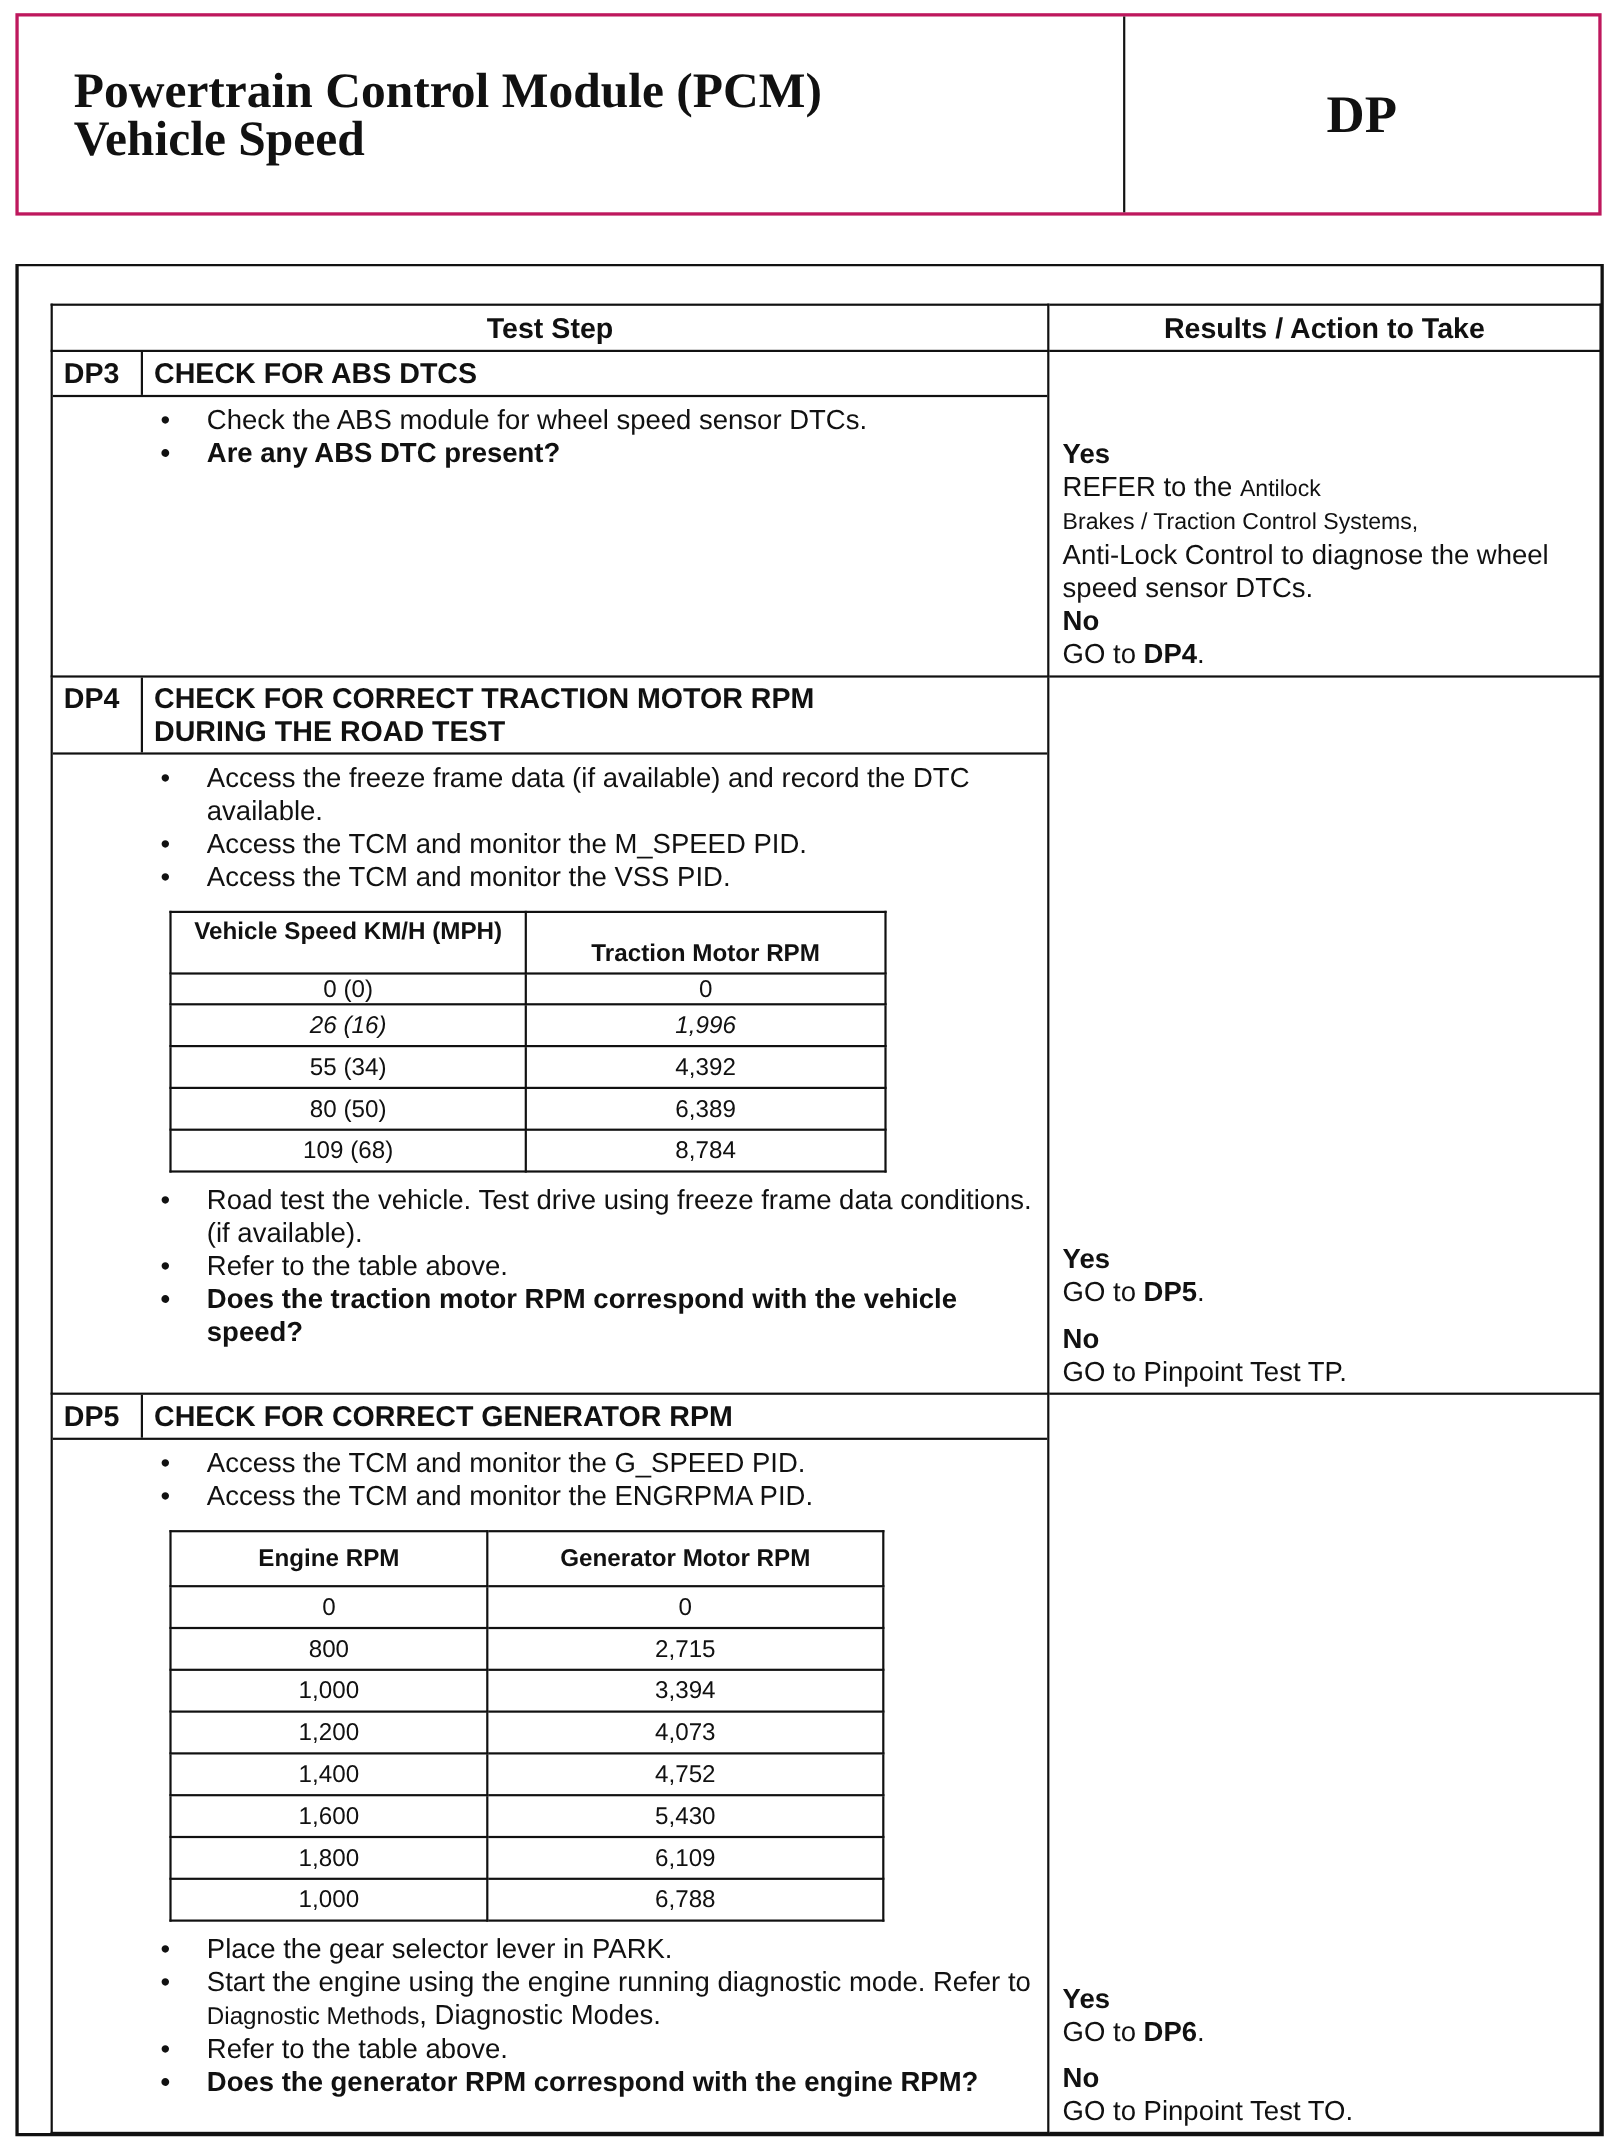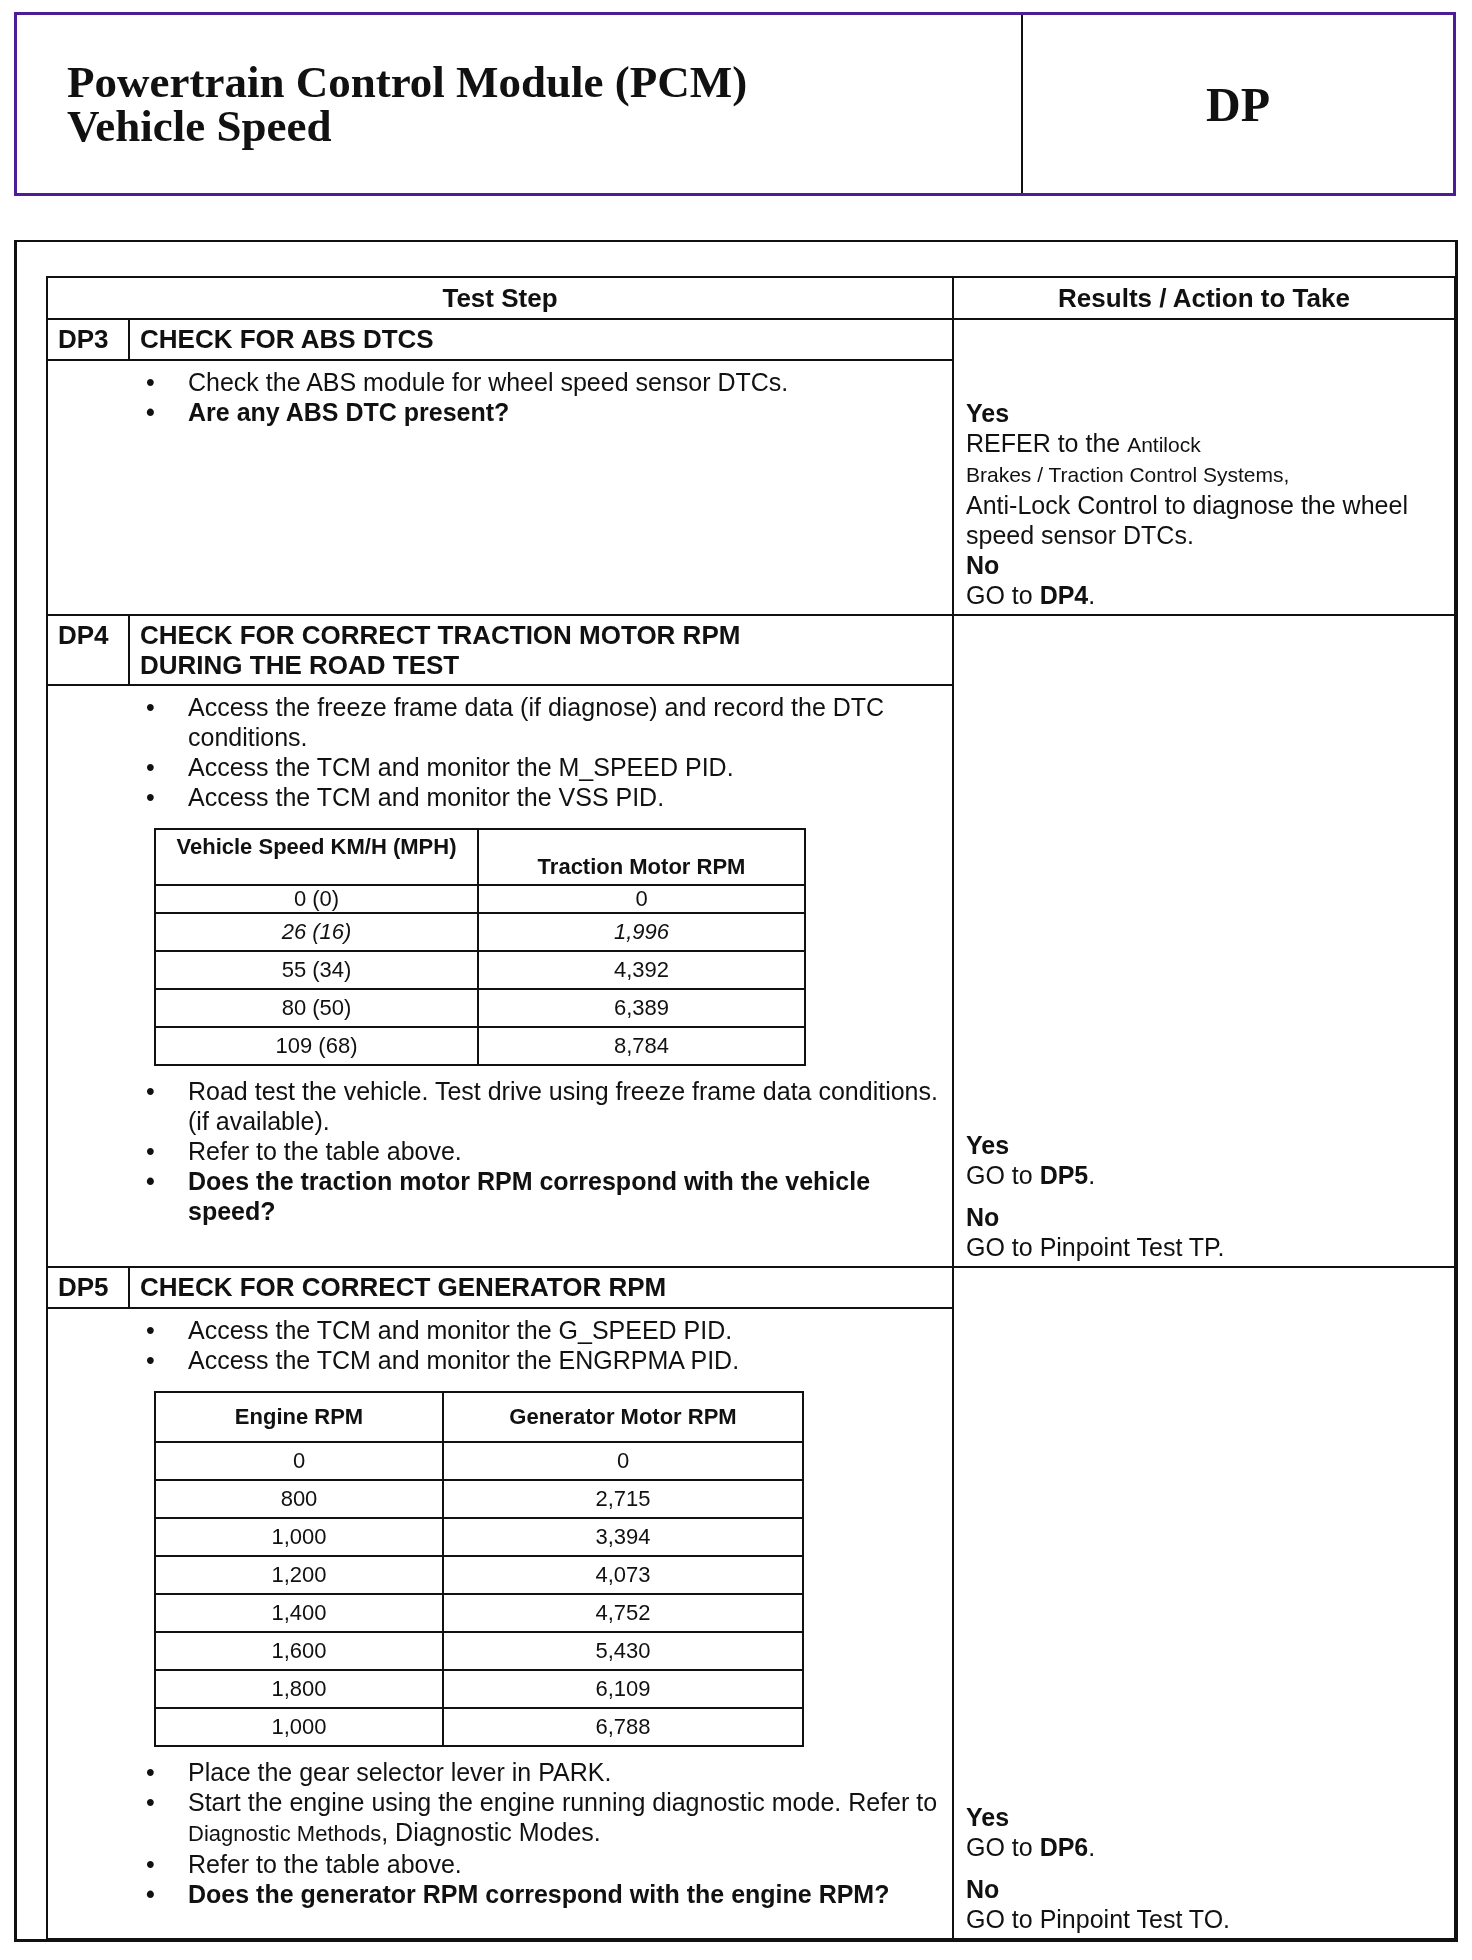--- a/index.html
+++ b/index.html
@@ -1,18 +1,18 @@
 <!DOCTYPE html>
 <html><head>
 <meta charset="utf-8">
 <style>
   html, body { margin: 0; padding: 0; background: #ffffff; }
   body { width: 1472px; height: 1960px; position: relative; font-family: "Liberation Sans", sans-serif; color: #111; overflow: hidden; }
 
-  .header-box { position: absolute; left: 14px; top: 12px; width: 1442px; height: 184px; border: 3px solid #4c1d95; box-sizing: border-box; display: flex; }
+  .header-box { position: absolute; left: 14px; top: 12px; width: 1442px; height: 184px; border: 3px solid #be185d; box-sizing: border-box; display: flex; }
   .header-title { flex: 0 0 1006px; border-right: 2px solid #111; box-sizing: border-box; padding-left: 50px; display: flex; flex-direction: column; justify-content: center; }
   .header-title span { font-family: "Liberation Serif", serif; font-weight: bold; font-size: 45px; line-height: 44px; }
   .header-code { flex: 1; display: flex; align-items: center; justify-content: center; font-family: "Liberation Serif", serif; font-weight: bold; font-size: 48px; }
 
   .outer-box { position: absolute; left: 14px; top: 240px; width: 1444px; height: 1702px; border: 3px solid #111; border-top-width: 2px; box-sizing: border-box; }
 
   .grid { position: absolute; left: 46px; top: 276px; width: 1410px; }
   table.main { border-collapse: collapse; width: 1410px; table-layout: fixed; }
   table.main td, table.main th { border: 2px solid #111; padding: 0; vertical-align: top; }
   .col-step { width: 906px; }
@@ -88,21 +88,21 @@
     <tr>
       <td style="height:650px;">
         <div class="step-head">
           <div class="step-id">DP4</div>
           <div class="step-title">
             <div>CHECK FOR CORRECT TRACTION MOTOR RPM</div>
             <div>DURING THE ROAD TEST</div>
           </div>
         </div>
         <ul class="bullets">
-          <li>Access the freeze frame data (if diagnose) and record the DTC conditions.</li>
+          <li>Access the freeze frame data (if available) and record the DTC available.</li>
           <li>Access the TCM and monitor the M_SPEED PID.</li>
           <li>Access the TCM and monitor the VSS PID.</li>
         </ul>
         <table class="data" style="width:650px;">
           <colgroup>
                 <col style="width:323px">
                 <col style="width:327px">
               </colgroup>
           <tbody>
                 <tr style="height:56px;">

